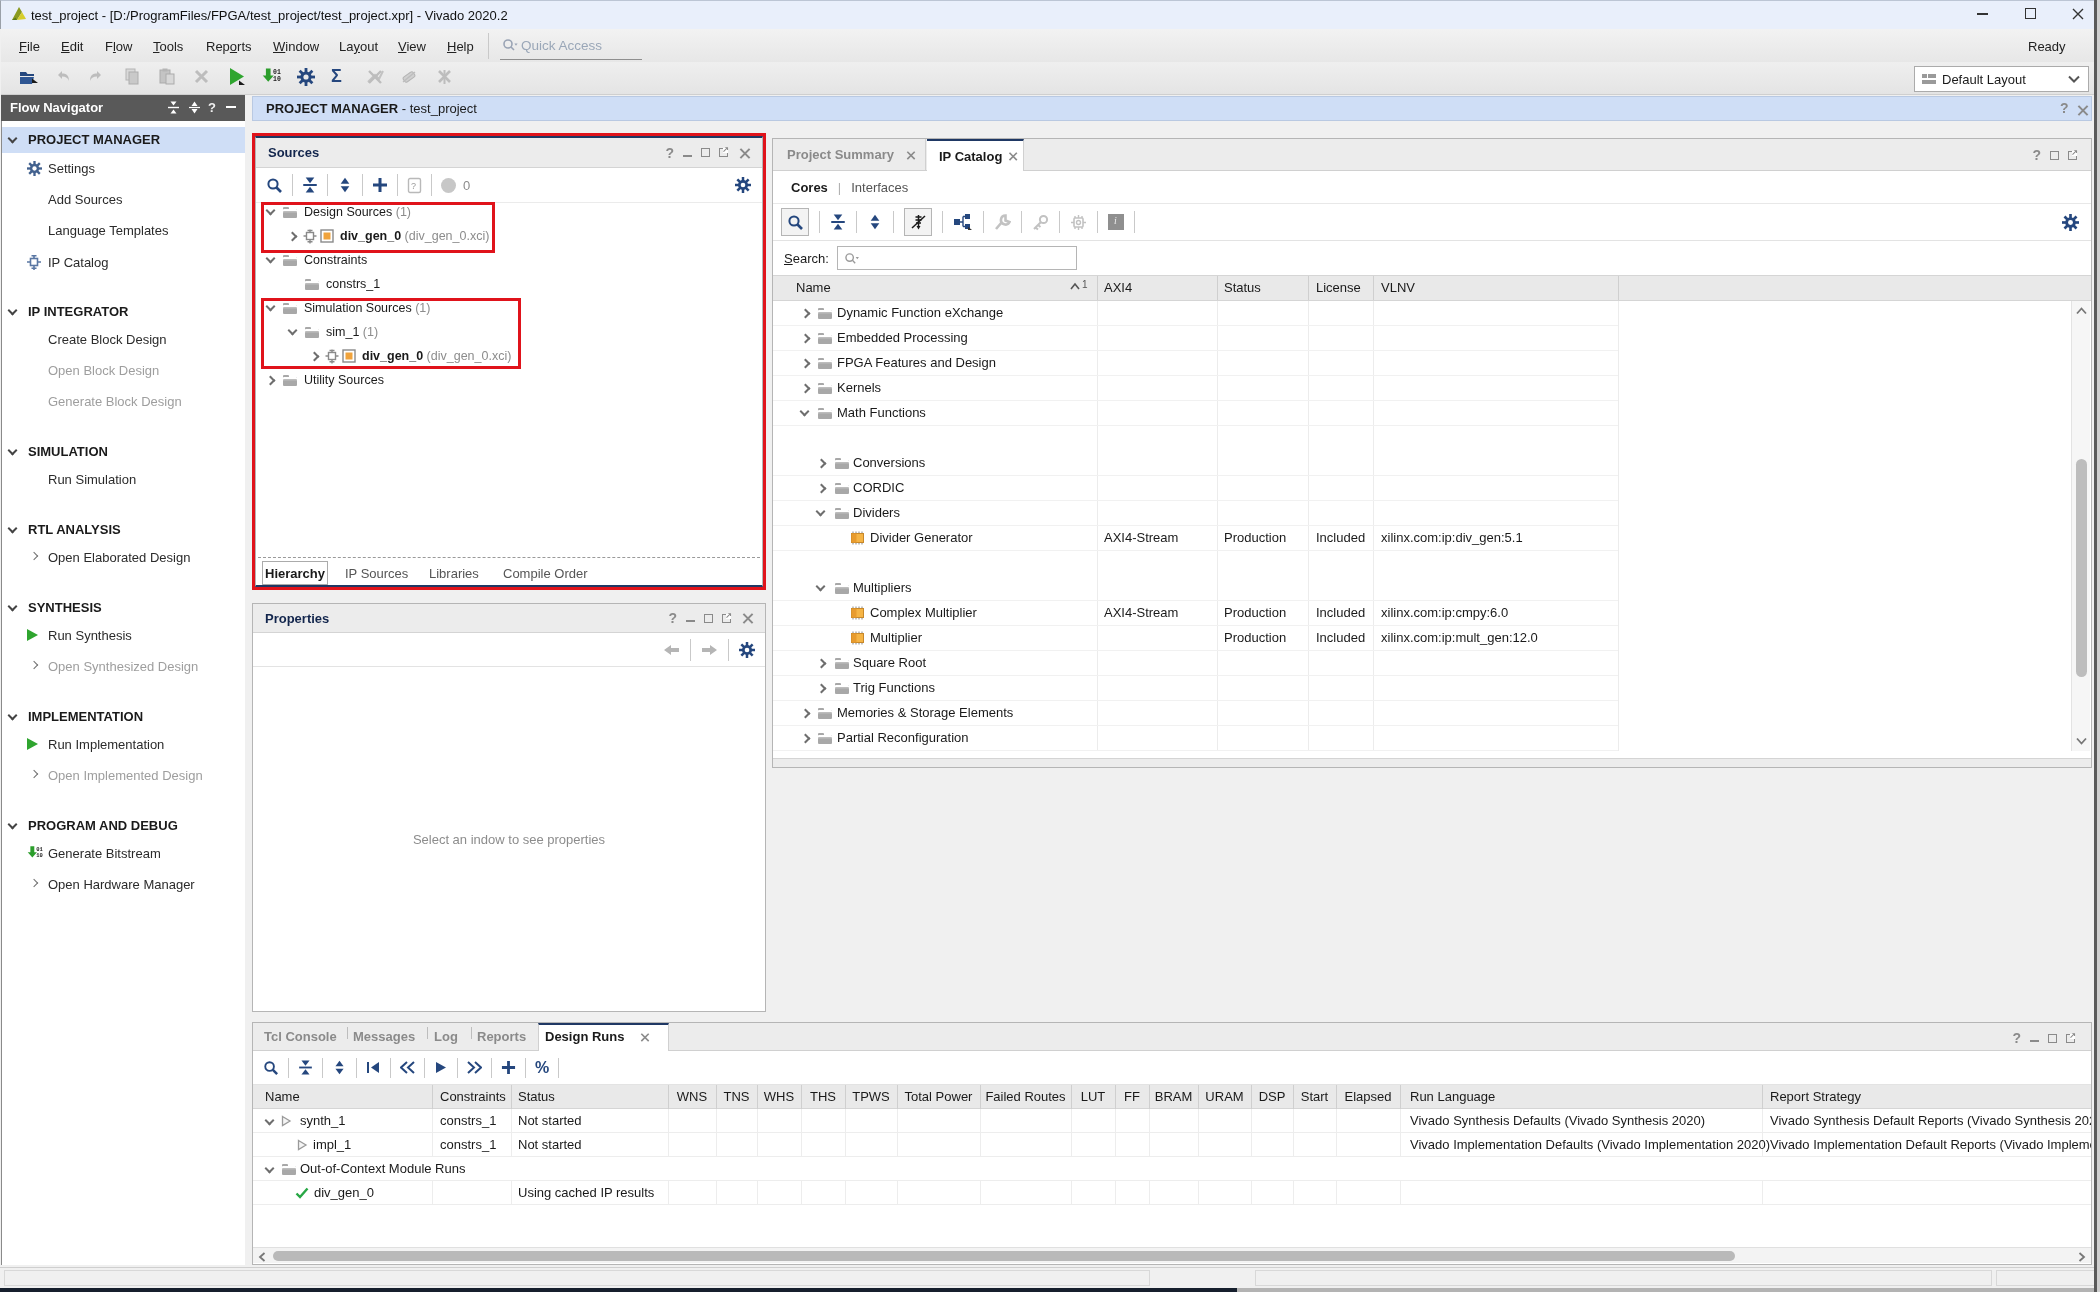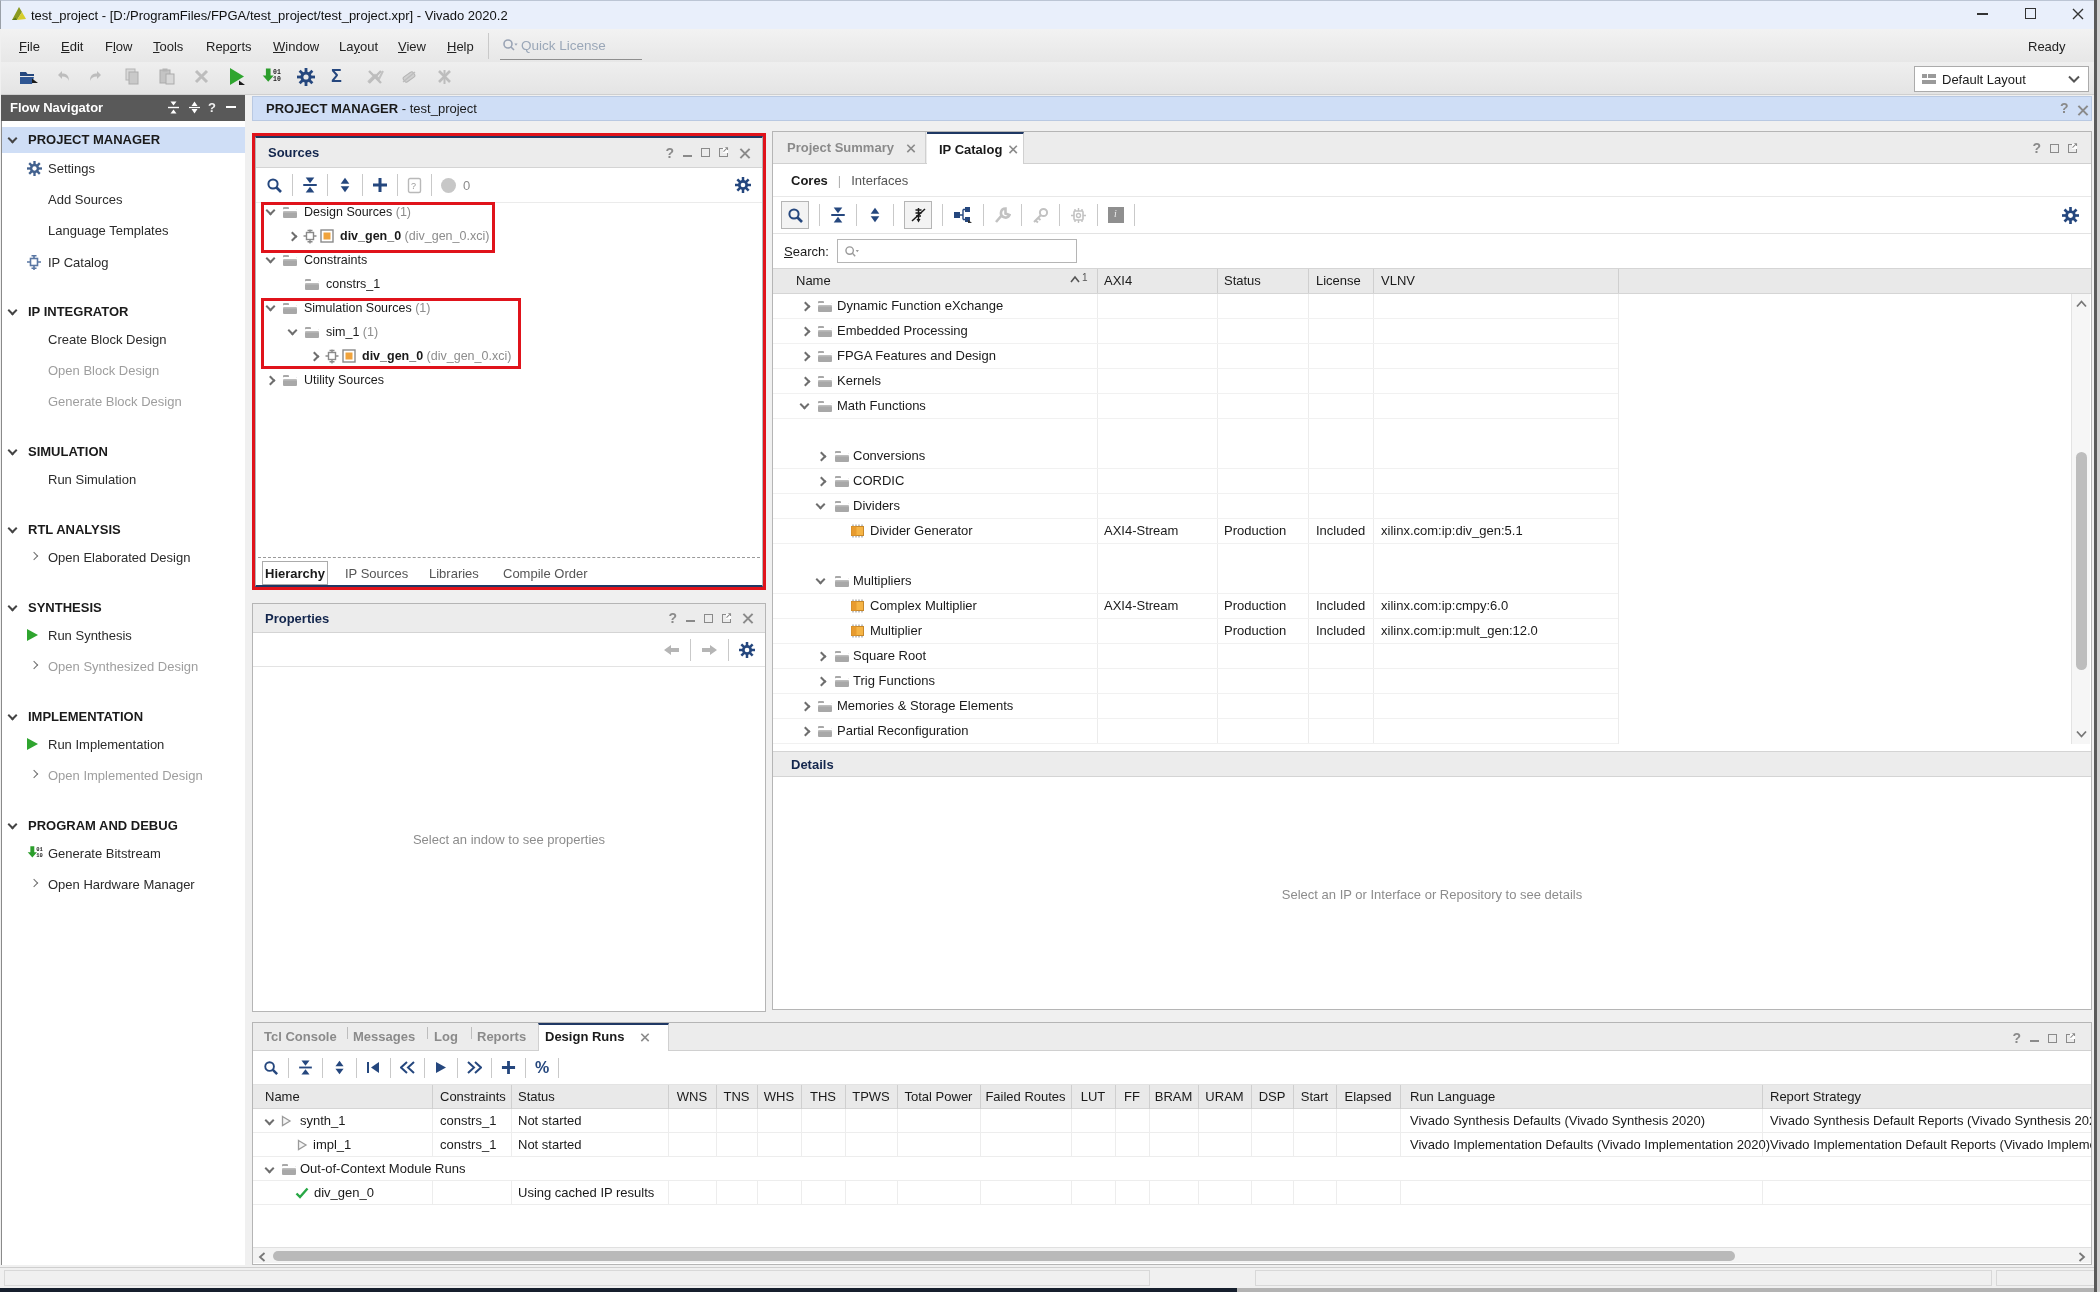--- a/index.html
+++ b/index.html
@@ -56,21 +56,21 @@
  <span class="abs" style="left:398px"><u>V</u>iew</span>
  <span class="abs" style="left:447px"><u>H</u>elp</span>
  <span class="abs" style="left:2028px">Ready</span>
 </div>
 <div class="abs vsep" style="left:488px;top:33px;height:26px"></div>
 <svg class="abs" style="left:502px;top:38px" width="16" height="14" viewBox="0 0 16 14">
     <circle cx="6" cy="6" r="4" fill="none" stroke="#9aa4b5" stroke-width="1.6"></circle>
     <path d="M9 9 L12 12" stroke="#9aa4b5" stroke-width="1.6"></path>
     <path d="M12.5 5 l4 0 l-2 2.6 z" fill="#9aa4b5" transform="scale(0.8) translate(3,2)"></path>
   </svg>
-<div class="abs" style="left:521px;top:38px;color:#9aa7b8;font-size:13.5px">Quick License</div>
+<div class="abs" style="left:521px;top:38px;color:#9aa7b8;font-size:13.5px">Quick Access</div>
 <div class="abs" style="left:500px;top:59px;width:142px;height:1px;background:#8f8f8f"></div>
 
 <div class="abs" id="toolbar" style="left:1px;top:62px;width:2098px;height:33px;background:linear-gradient(#efefef,#e4e4e4);border-bottom:1px solid #cfcfcf"></div>
 <div class="abs" style="left:1914px;top:66px;width:175px;height:26px;background:#fff;border:1px solid #ababab;display:flex;align-items:center">
   <svg style="margin-left:7px" width="14" height="12" viewBox="0 0 14 12">
       <rect x="0" y="1" width="5" height="4" fill="#9a9a9a"></rect>
       <rect x="6" y="1" width="8" height="4" fill="#9a9a9a"></rect>
       <rect x="0" y="7" width="14" height="4" fill="#9a9a9a"></rect>
     </svg>
   <span style="margin-left:6px;font-size:13px">Default Layout</span>
@@ -394,21 +394,21 @@
           <rect x="7.6" y="0" width="2.8" height="18" transform="rotate(90 9 9)"></rect>
           <rect x="7.6" y="0" width="2.8" height="18" transform="rotate(135 9 9)"></rect>
           <circle cx="9" cy="9" r="5.6"></circle>
         </g>
         <circle cx="9" cy="9" r="2.6" fill="#fff"></circle>
       </svg>
   </div>
   <div style="position:absolute;top:228px;width:100%;text-align:center;color:#8c8c8c">Select an indow to see properties</div>
 </div>
 
-<div class="abs" id="ipcat" style="left:772px;top:131px;width:1320px;height:879px;background:#fff;border:1px solid #b5b5b5;overflow:hidden">
+<div class="abs" id="ipcat" style="left:772px;top:138px;width:1320px;height:630px;background:#fff;border:1px solid #b5b5b5;overflow:hidden">
 
   <div style="height:32px;background:#ececec;border-bottom:1px solid #d0d0d0;position:relative">
     <div style="position:absolute;left:0;top:0;width:153px;height:31px;border-right:1px solid #d0d0d0;display:flex;align-items:center;padding-left:14px;white-space:nowrap;overflow:hidden">
         <span class="b" style="color:#8a8a8a">Project Summary</span>
         <span class="ic-x" style="margin-left:12px;transform:scale(.8)"></span>
       </div>
     <div style="position:absolute;left:154px;top:0;width:97px;height:32px;background:#fff;border-top:2px solid #1f3864;border-right:1px solid #d0d0d0;display:flex;align-items:center;padding:0 12px;white-space:nowrap">
         <span class="b">IP Catalog</span>
         <span class="ic-x" style="margin-left:7px;transform:scale(.8)"></span>
       </div>

